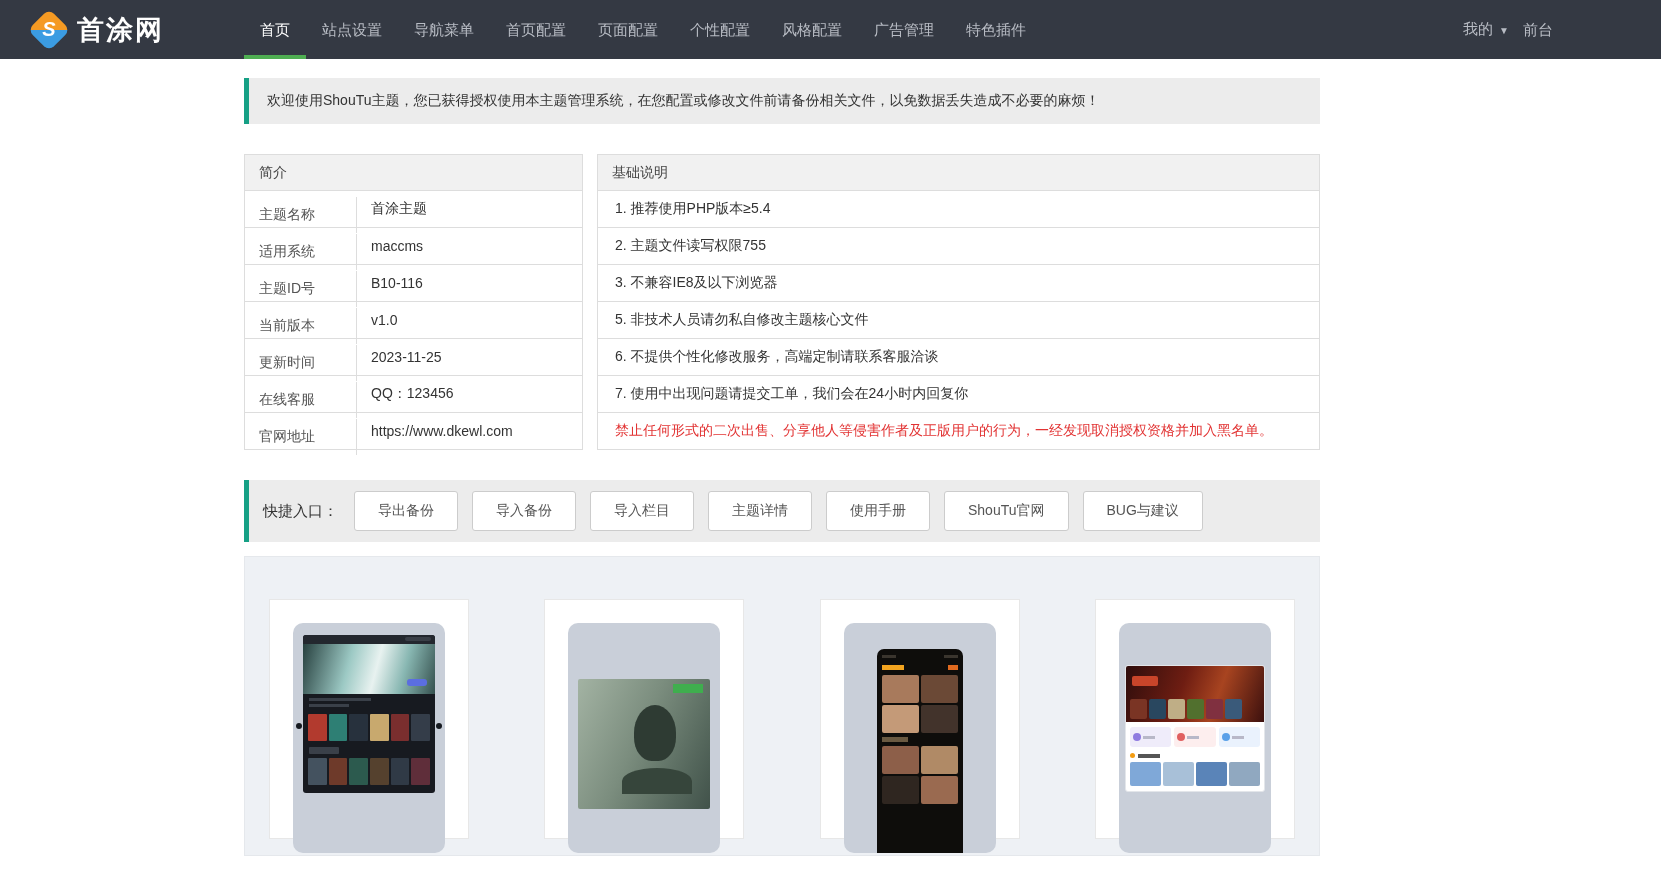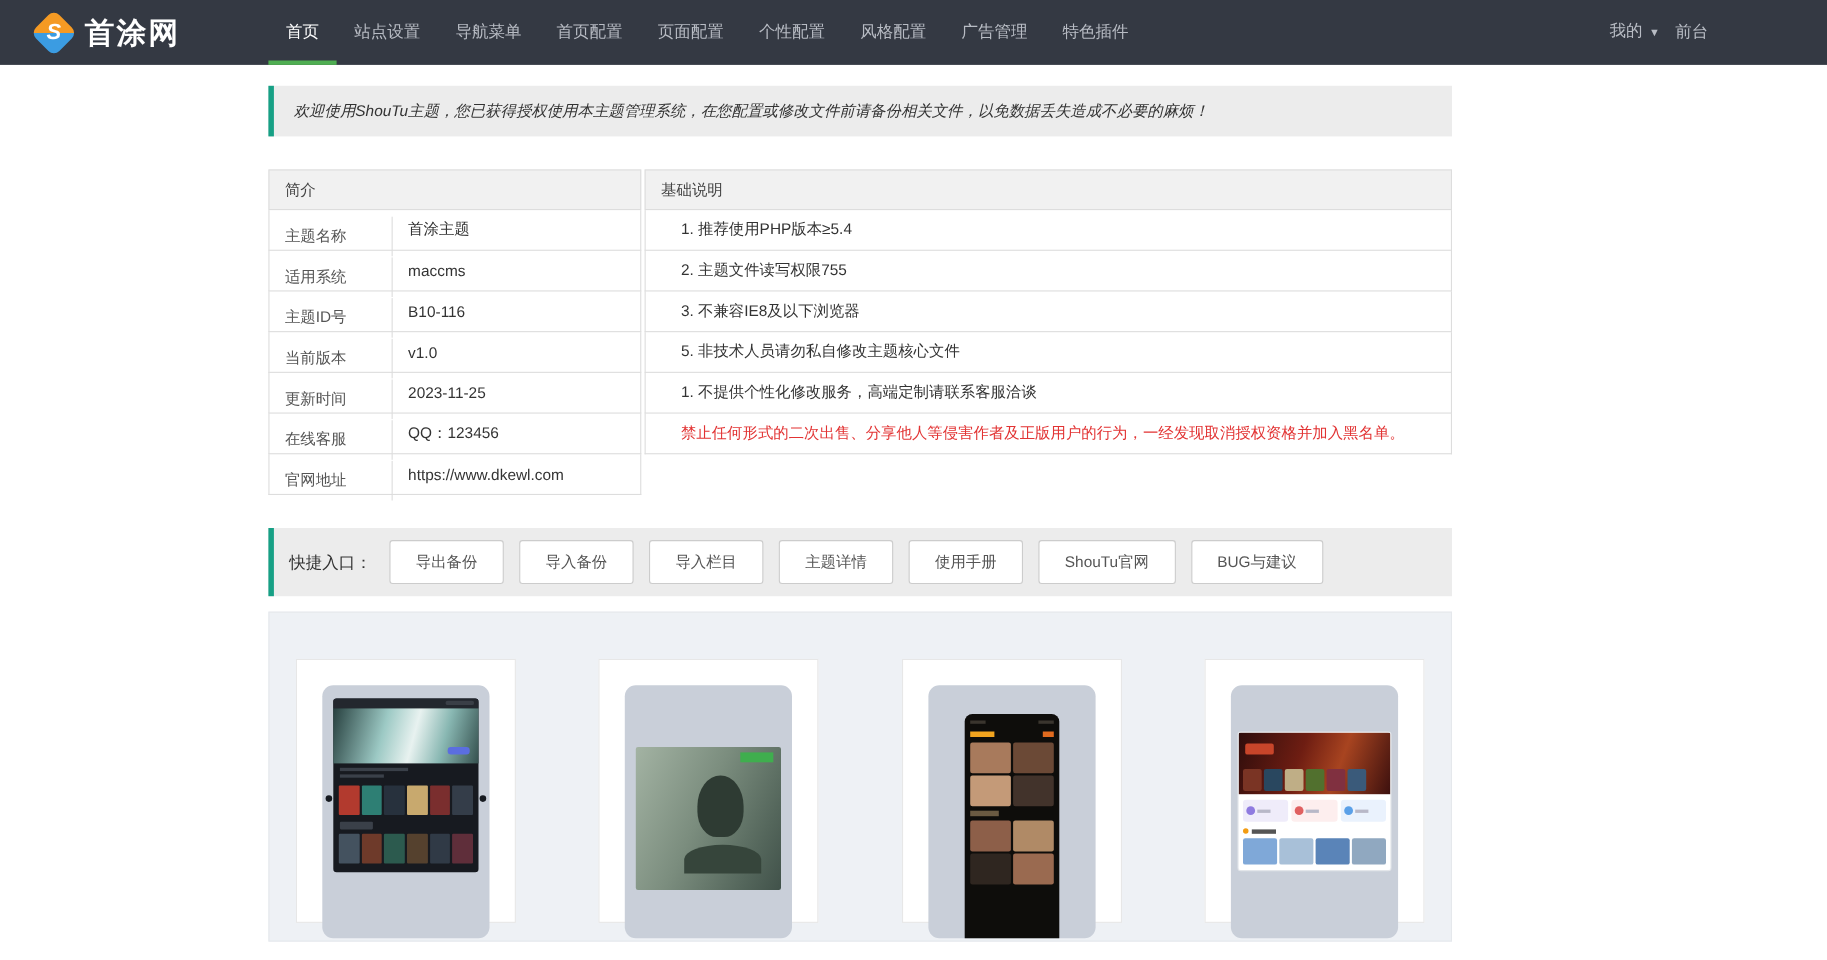--- a/index.html
+++ b/index.html
@@ -17,31 +17,31 @@
   .nav-item { color:#b8bcc4; font-size:15px; line-height:59px; padding:0 16px; position:relative; cursor:pointer; white-space:nowrap; }
   .nav-item.active { color:#fff; }
   .nav-item.active::after { content:""; position:absolute; left:0; right:0; bottom:0; height:4px; background:#4fae52; }
   .nav-right { margin-left:auto; margin-right:108px; display:flex; align-items:center; gap:14px; }
   .nav-right .nav-item { padding:0; }
   .caret { font-size:10px; margin-left:6px; color:#b8bcc4; }
 
   
   .content { margin-left:244px; width:1076px; }
 
-  .alert { margin-top:19px; background:#ececec; border-left:5px solid #16a085; height:46px; display:flex; align-items:center; padding-left:18px; font-size:14px; color:#333;font-style:italic; }
-
-  .tables { display:flex; gap:3px; margin-top:30px; }
+  .alert { margin-top:19px; background:#ececec; border-left:5px solid #16a085; height:46px; display:flex; align-items:center; padding-left:18px; font-size:14px; color:#333; }
+
+  .tables { display:flex; gap:14px; margin-top:30px; }
   .tbl { font-size:14px; }
   .tbl.intro { flex:0 0 339px; }
   .tbl.notes { flex:1; }
   .t-header { background:#f1f1f1; border:1px solid #ddd; height:37px; display:flex; align-items:center; padding-left:14px; color:#444; }
   .t-row { display:flex; border:1px solid #ddd; border-top:none; height:37px; align-items:center; color:#333; }
   .intro .t-label { width:112px; padding-left:14px; color:#555; border-right:1px solid #ddd; height:100%; display:flex; align-items:center; flex:0 0 112px;margin-top:12px; }
   .intro .t-value { padding-left:14px; }
-  .notes .t-row { padding-left:32px; }
+  .notes .t-row { padding-left:17px; }
   .t-row.warning { color:#e23333; }
 
   .quickbar { margin-top:30px; background:#ececec; border-left:5px solid #16a085; height:62px; display:flex; align-items:center; padding-left:14px; gap:14px; }
   .q-label { font-size:15px; color:#333; margin-right:2px; }
   .q-btn { background:#fff; border:1px solid #ccc; border-radius:3px; height:40px; padding:0 23px; font-size:14px; color:#555; cursor:pointer; font-family:inherit; }
 
   .section-title { margin-top:30px; position:relative; height:23px; }
   .section-title::before { content:""; position:absolute; left:0; right:0; top:12px; height:1px; background:#e2e2e2; }
   .section-title span { position:relative; background:#fff; margin-left:22px; padding:0 11px; font-size:17px; font-weight:bold; color:#333; }
 
@@ -186,21 +186,22 @@
           <div class="t-value">https://www.dkewl.com</div>
         </div>
       </section>
 
       <section class="tbl notes">
         <div class="t-header">基础说明</div>
         <div class="t-row">1. 推荐使用PHP版本≥5.4</div>
         <div class="t-row">2. 主题文件读写权限755</div>
         <div class="t-row">3. 不兼容IE8及以下浏览器</div>
         <div class="t-row">5. 非技术人员请勿私自修改主题核心文件</div>
-        <div class="t-row">1. 不提供个性化修改服务，高端定制请联系客服洽谈</div>
+        <div class="t-row">6. 不提供个性化修改服务，高端定制请联系客服洽谈</div>
+        <div class="t-row">7. 使用中出现问题请提交工单，我们会在24小时内回复你</div>
         <div class="t-row warning">禁止任何形式的二次出售、分享他人等侵害作者及正版用户的行为，一经发现取消授权资格并加入黑名单。</div>
       </section>
 
     </div>
 
     <div class="quickbar">
       <span class="q-label">快捷入口：</span>
       <button class="q-btn">导出备份</button>
       <button class="q-btn">导入备份</button>
       <button class="q-btn">导入栏目</button>

